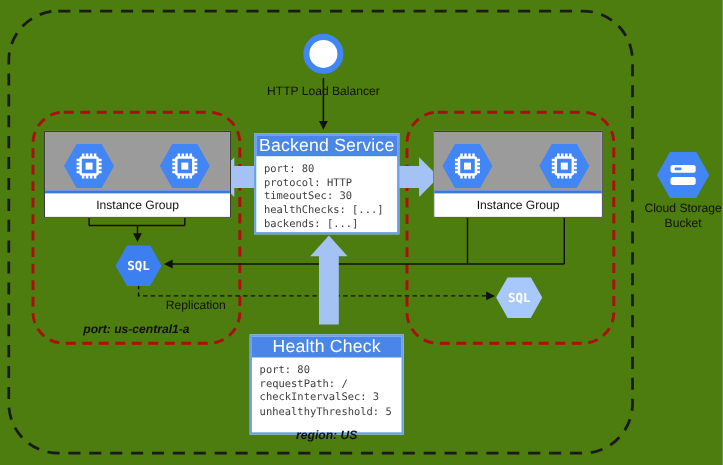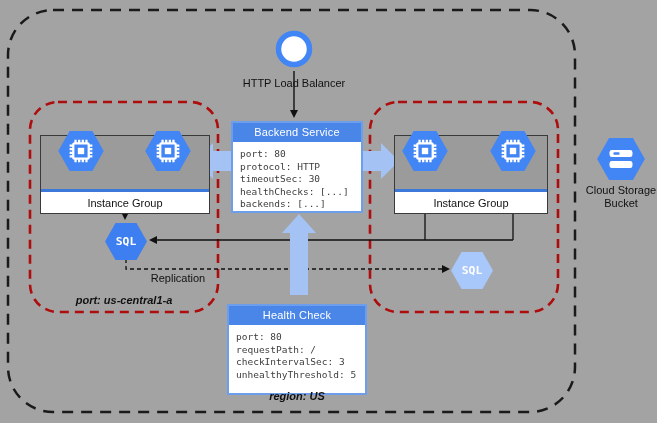--- a/index.html
+++ b/index.html
@@ -1,31 +1,31 @@
 <!DOCTYPE html>
 <html><head>
 <meta charset="utf-8">
 <style>
   * { margin:0; padding:0; box-sizing:border-box; }
   body { background:#ffffff; font-family:"Liberation Sans", sans-serif; }
-  #stage { position:relative; width:657px; height:423px; background:#a3a3a3; overflow:hidden; }
+  #stage { position:relative; width:657px; height:423px; background:#4d7c0f; overflow:hidden; }
   #wires { position:absolute; left:0; top:0; z-index:0; }
   .abs { position:absolute; }
   .z1 { z-index:1; }
 
   
   .svc-box { border:2px solid #6D9EEB; background:#fff; }
-  .svc-head { background:#4A86E8; color:#fff; font-size:11px; text-align:center;
+  .svc-head { background:#4A86E8; color:#fff; font-size:16px; text-align:center;
               height:19px; line-height:19px; letter-spacing:.2px; }
   .svc-body { padding:6px 7px 0 7px; }
   .code-line { font-family:"DejaVu Sans Mono","Liberation Mono",monospace;
                font-size:9.5px; line-height:12.6px; color:#3d3d3d; white-space:pre; }
 
   
-  .ig-box { border:1.5px solid #3a3a3a; background:#fff; display:flex; flex-direction:column;margin-top:16px; }
+  .ig-box { border:1.5px solid #3a3a3a; background:#fff; display:flex; flex-direction:column; }
   .ig-gray { background:#9B9B9B; flex:0 0 53px; }
   .ig-blue { background:#3C78D8; flex:0 0 3px; }
   .ig-strip { flex:1; display:flex; align-items:center; justify-content:center; background:#fff; }
   .ig-label { font-size:11px; color:#111; }
 
   .lbl { color:#111; font-size:11px; text-align:center; }
   .lbl-italic { font-style:italic; font-weight:600; }
   svg { display:block; }
 </style>
 </head>

